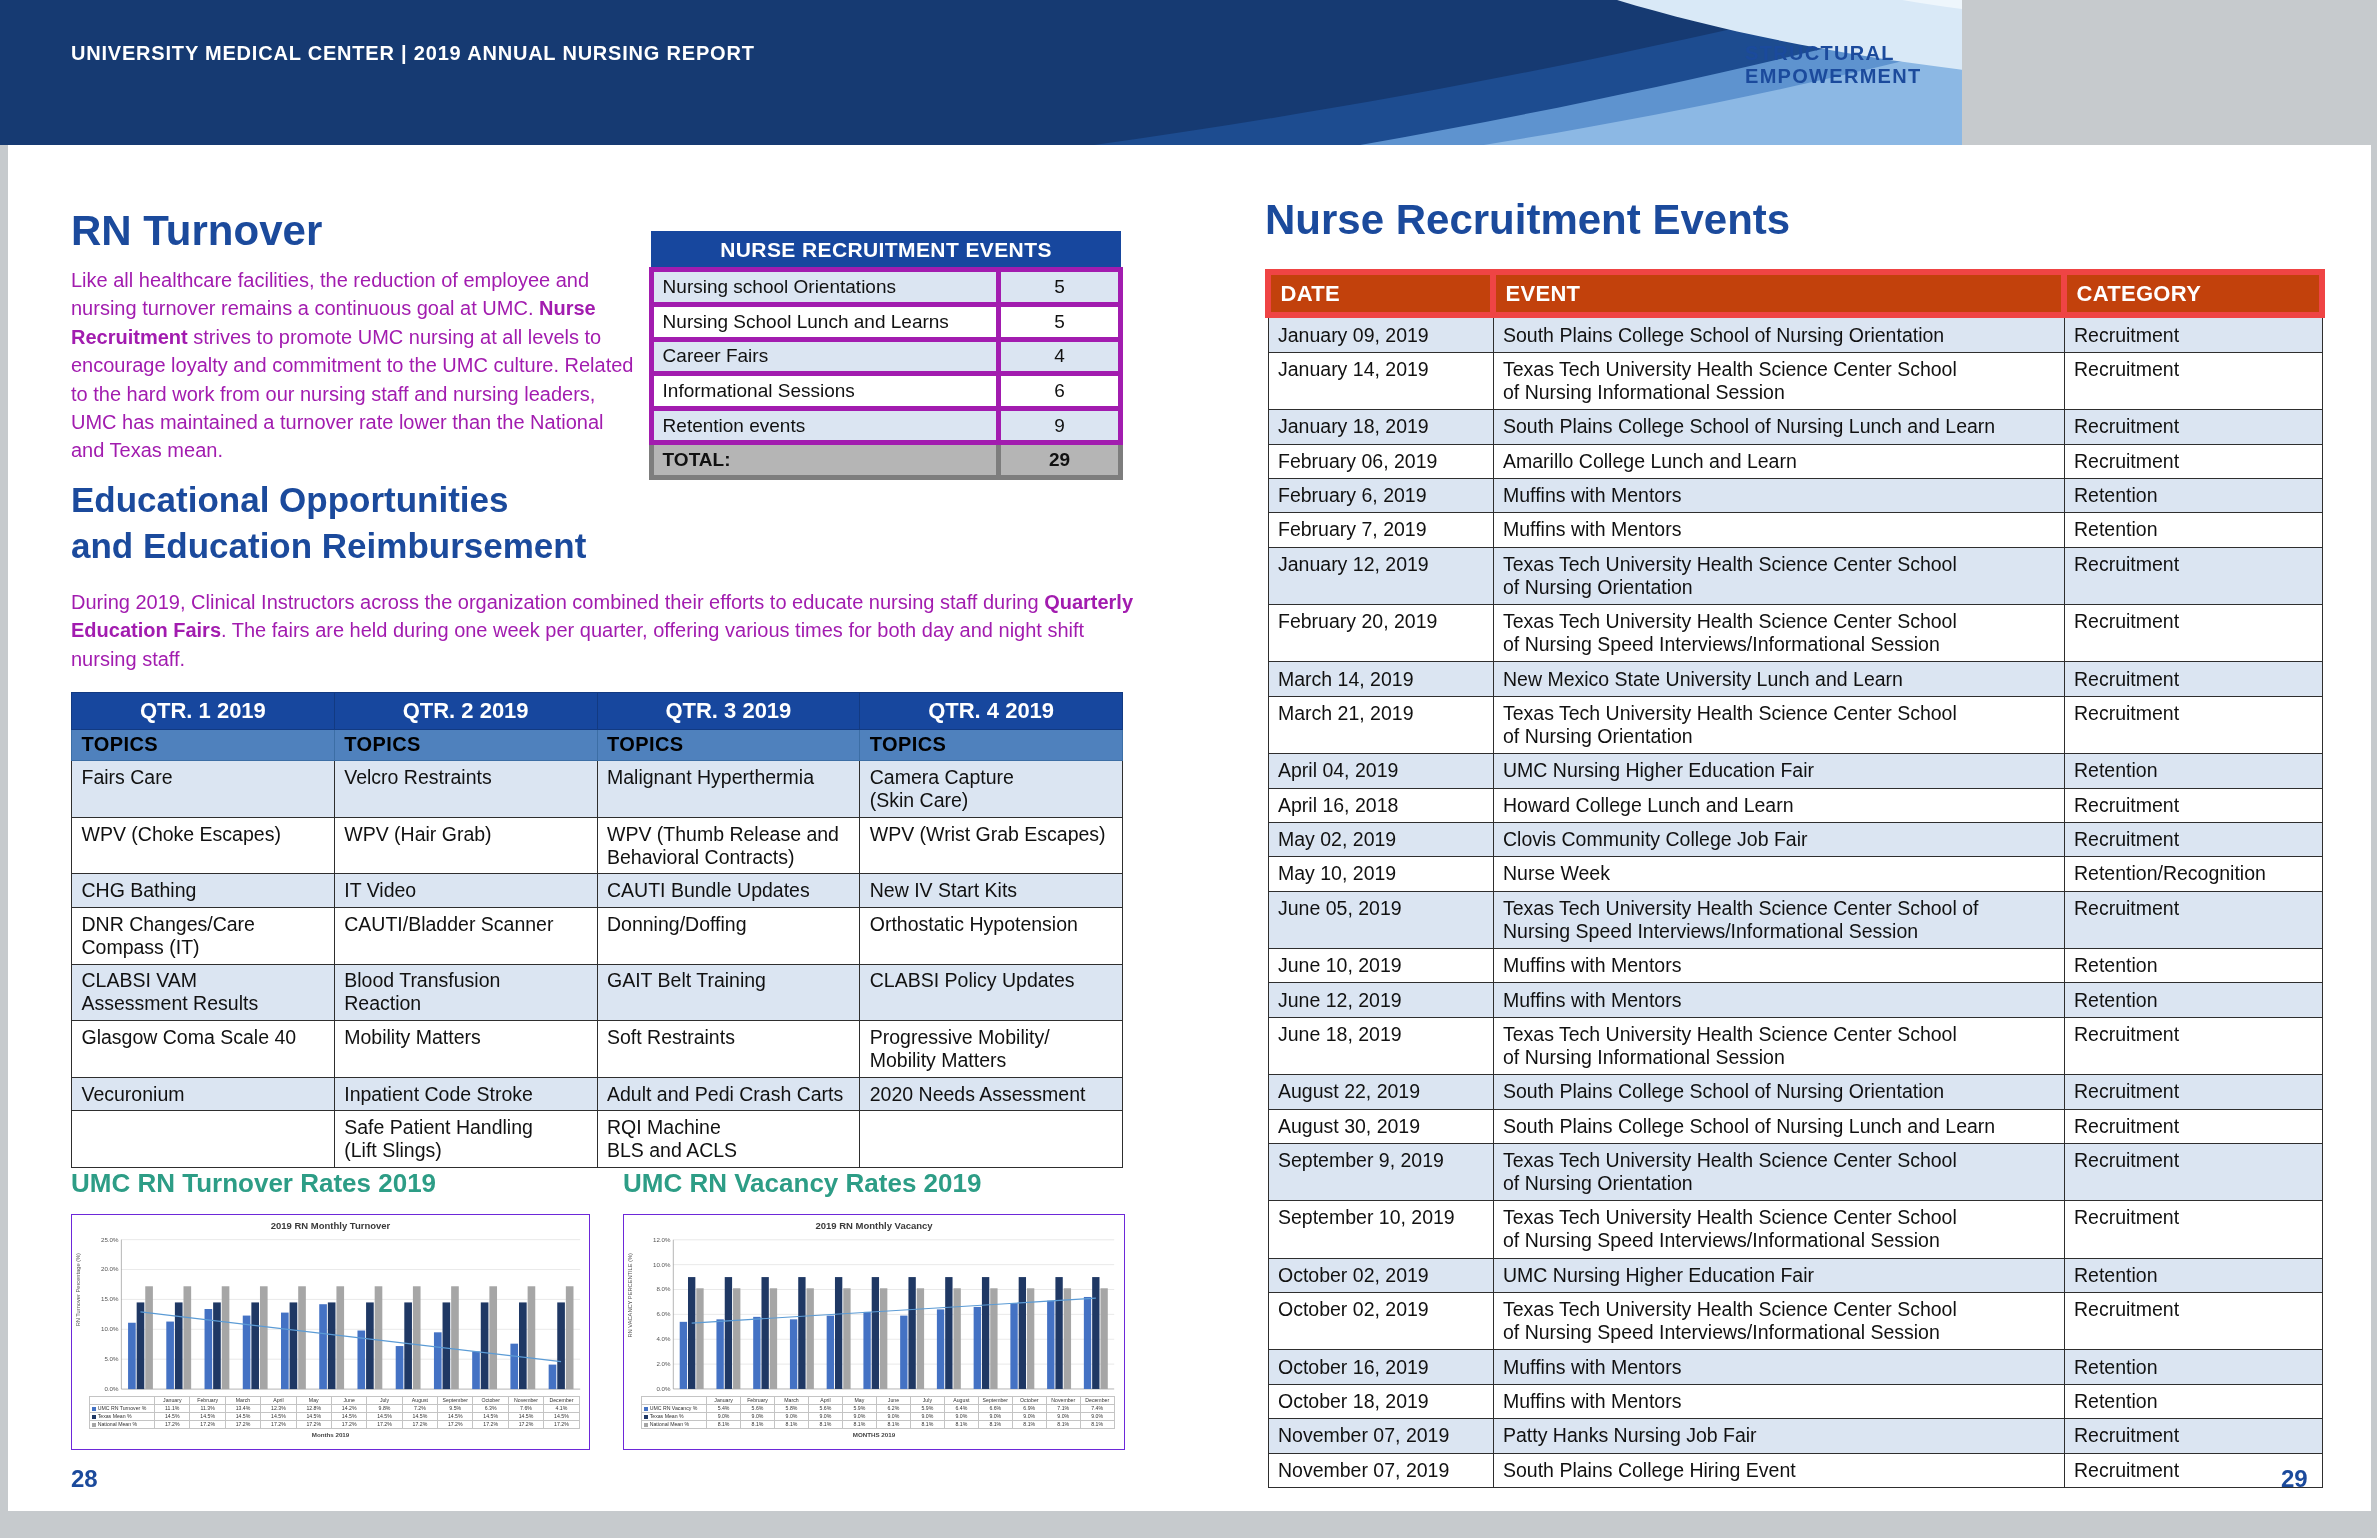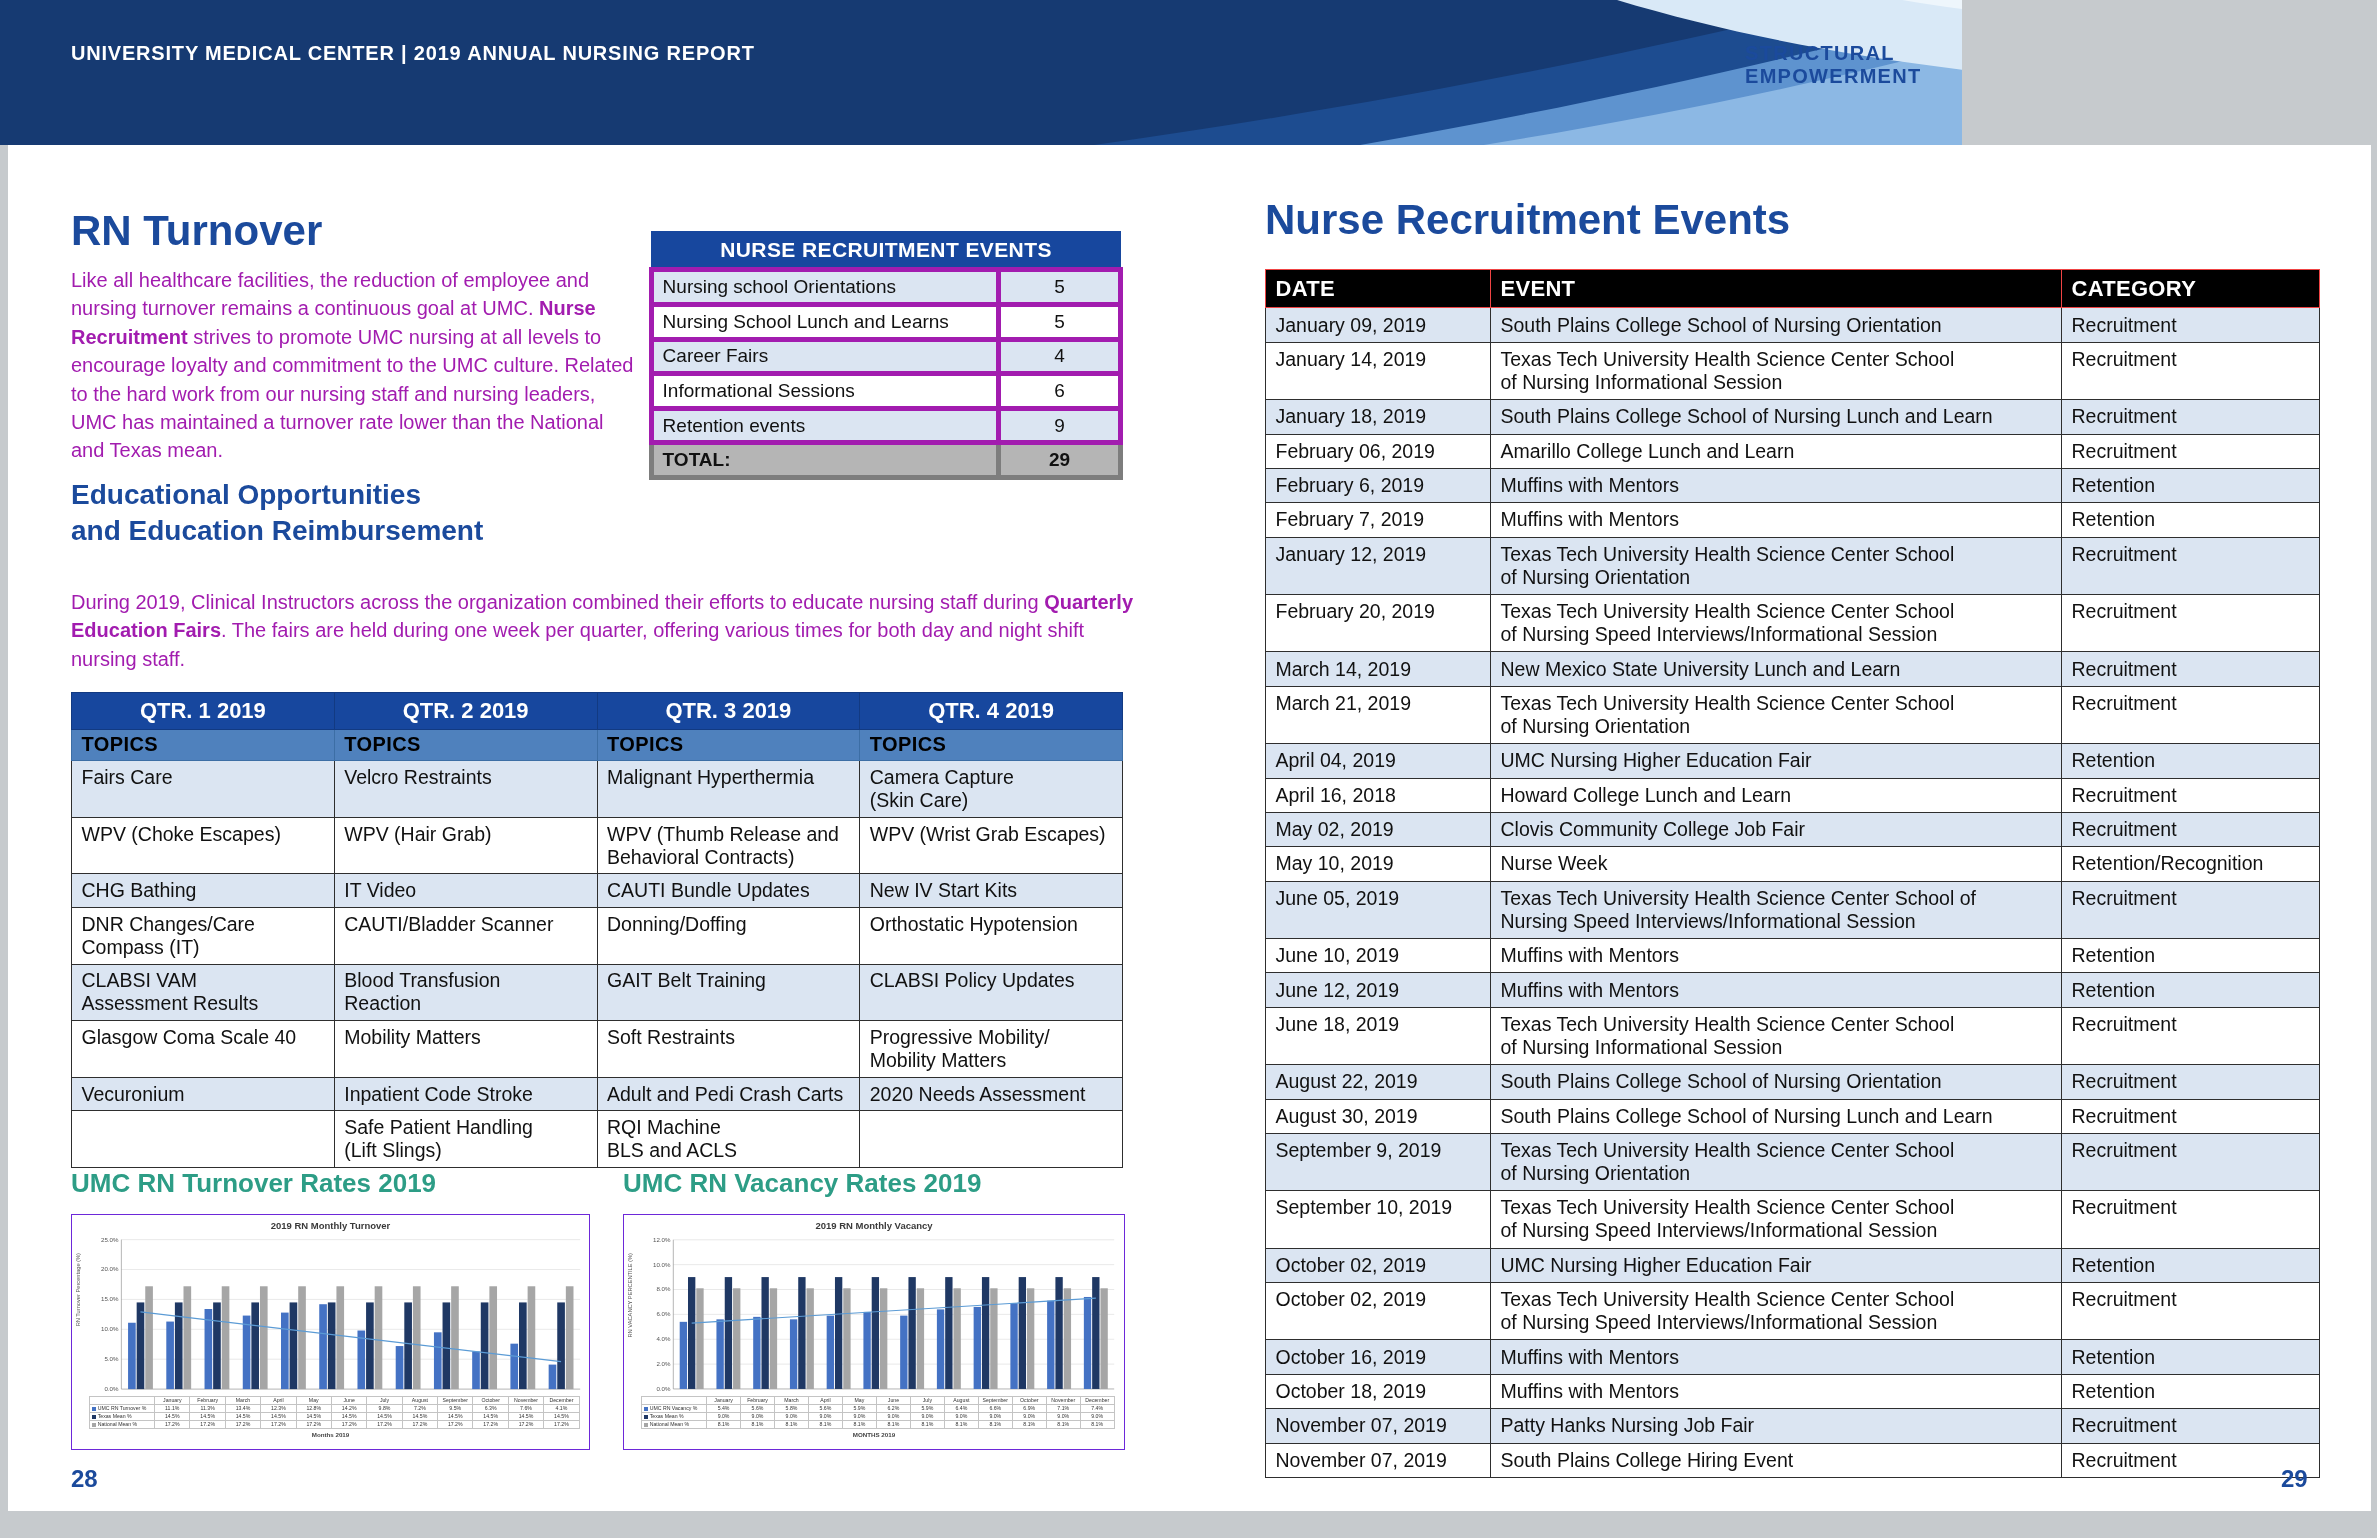--- a/index.html
+++ b/index.html
@@ -6,41 +6,41 @@
   html,body{background:#aeb2b6;}
   body{font-family:"Liberation Sans",sans-serif;}
   .canvas{position:relative;width:2378px;height:1539px;background:#c6cacd;overflow:hidden;}
   .pages{position:absolute;left:7.6px;top:145px;width:2363px;height:1366px;background:#ffffff;}
   .header{position:absolute;left:0;top:0;width:1962px;height:145px;overflow:hidden;}
   .header svg{display:block;}
   .header-title{position:absolute;left:71px;top:42px;font-size:20px;font-weight:bold;color:#ffffff;letter-spacing:0.8px;}
   .header-section{position:absolute;left:1745px;top:42px;font-size:20px;font-weight:bold;color:#1b4a9c;letter-spacing:1.3px;}
   .h1{position:absolute;color:#1b4a9c;font-weight:bold;}
   #rn-heading{left:71px;top:207px;font-size:42px;}
-  #edu-heading{left:71px;top:477px;font-size:28px;line-height:1.3;}
+  #edu-heading{left:71px;top:477px;font-size:35px;line-height:1.3;}
   #right-heading{left:1265px;top:196px;font-size:42px;}
   .para{position:absolute;font-size:20px;line-height:1.42;color:#a21caf;}
   #rn-para{left:71px;top:266px;width:563px;}
   #edu-para{left:71px;top:588px;width:1063px;}
   .b{font-weight:bold;}
   table{border-collapse:collapse;}
   .sum{position:absolute;left:649px;top:231px;width:474px;font-size:19px;color:#111;}
   .sum th{background:#17479e;color:#fff;font-size:21px;padding:5.7px;text-align:center;letter-spacing:0.4px;border:1px solid #17479e;}
   .sum td{border:5px solid #a21caf;padding:3.8px 8.6px;}
   .sum td.val{width:122px;text-align:center;}
   .sum tr.alt{background:#dbe5f2;}
   .sum tr.total{background:#b5b5b5;font-weight:bold;}
   .sum tr.total td{border-color:#7d7d7d;}
   .qt{position:absolute;left:71px;top:692px;width:1052px;font-size:19.5px;color:#111;table-layout:fixed;}
   .qt th.qhead{background:#17479e;color:#fff;text-align:center;padding:4.8px 9.5px;font-size:22px;border:1px solid #123a82;}
   .qt th.topics{background:#4f81bd;color:#000000;text-align:left;padding:3.8px 9.5px;font-size:20px;letter-spacing:0.4px;border:1px solid #3c6ea5;}
   .qt td{border:1px solid #2e2e2e;padding:4.8px 9.5px;vertical-align:top;white-space:pre-line;line-height:1.18;}
   .qt tr.alt{background:#dbe5f2;}
   .ev{position:absolute;left:1265px;top:269px;width:1054px;font-size:19.5px;color:#111;table-layout:fixed;}
-  .ev th{background:#000000;color:#fff;text-align:left;padding:5.7px 9.5px;font-size:22px;letter-spacing:0.3px;border:1px solid #ef4444;}
+  .ev th{background:#c2410c;color:#fff;text-align:left;padding:5.7px 9.5px;font-size:22px;letter-spacing:0.3px;border:6px solid #ef4444;}
   .ev td{border:1px solid #2e2e2e;padding:5.2px 9.5px;vertical-align:top;line-height:1.18;}
   .ev td.ev-event{white-space:pre-line;}
   .ev tr.alt{background:#dbe5f2;}
   .caption{position:absolute;font-size:26px;font-weight:bold;color:#2d9d86;}
   #cap1{left:71px;top:1168px;}
   #cap2{left:623px;top:1168px;}
   .chart-box{position:absolute;top:1214px;height:236px;background:#fff;border:1px solid #6d28d9;padding:4.8px 5.7px 3.8px;overflow:hidden;}
   #chart1{left:71px;width:519px;}
   #chart2{left:623px;width:502px;}
   .chart-title{font-size:9.5px;font-weight:bold;text-align:center;color:#3a3a3a;margin-bottom:1px;}

